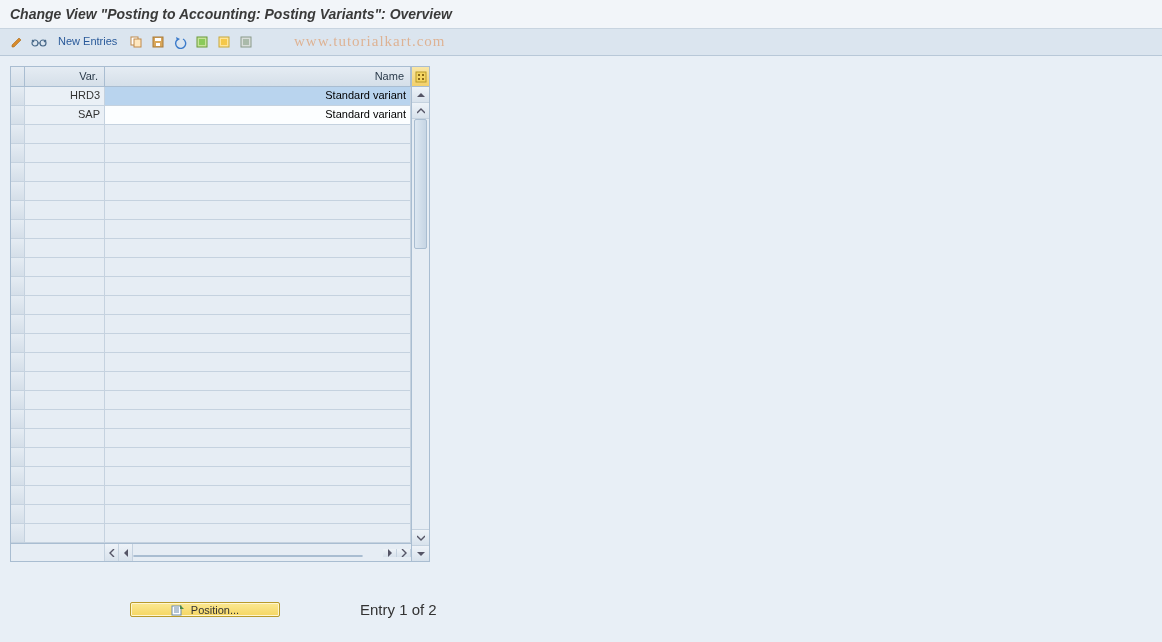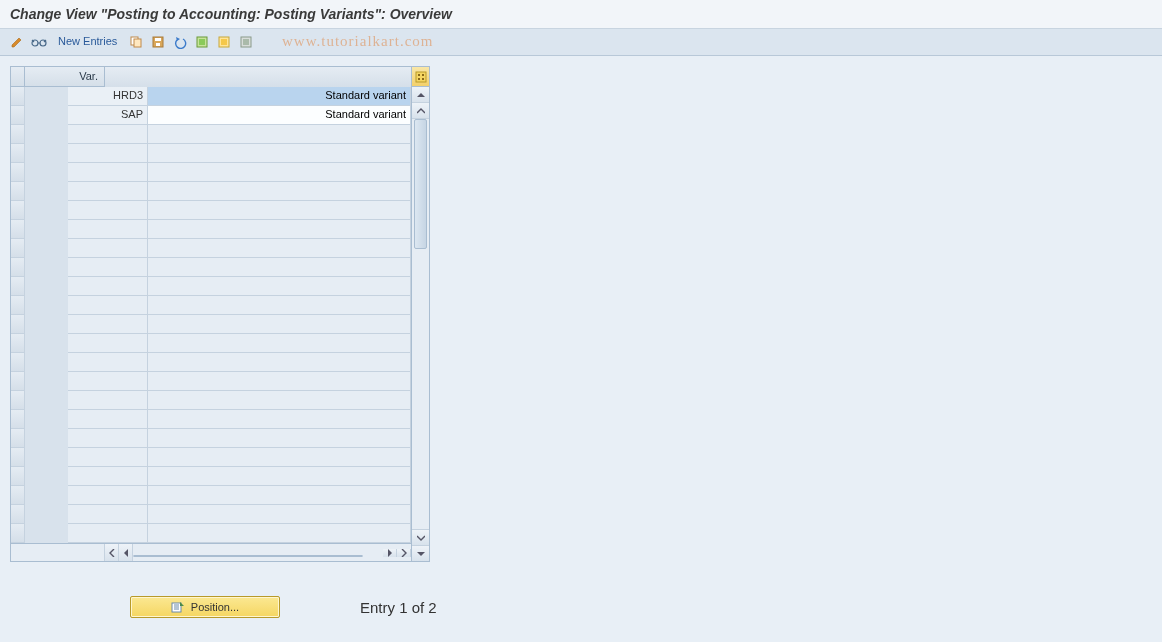--- a/index.html
+++ b/index.html
@@ -43,21 +43,21 @@
     cursor: pointer;
   }
   .tb-link {
     color: #2a5a9a;
     font-size: 11px;
     padding: 2px 6px;
     cursor: pointer;
   }
   .watermark {
     position: absolute;
-    left: 282px;
+    left: 294px;
     top: 4px;
     font-size: 15px;
     color: #e08a4a;
     opacity: 0.55;
     letter-spacing: 1px;
     font-family: Georgia, serif;
   }
   .content {
     padding: 10px;
   }
@@ -99,21 +99,21 @@
   }
   .cell {
     border-right: 1px solid #c5d2df;
     border-bottom: 1px solid #c5d2df;
     padding: 2px 4px;
     font-size: 11px;
     background: #eff4f8;
     overflow: hidden;
     white-space: nowrap;
   }
-  .cell.var { width: 80px; background: #eaf0f6; color:#333;margin-left:43px; }
+  .cell.var { width: 80px; background: #eaf0f6; color:#333; }
   .cell.name { flex: 1; background: #fcfeff; }
   .cell.selected { background: #b9d4ee; }
   .row.empty .cell { background: #e6edf4; }
   .row.empty .cell.name { background: #e6edf4; }
   .grid-vsb {
     width: 18px;
     border-left: 1px solid #a9bdd1;
     display: flex;
     flex-direction: column;
     background: #e6edf4;
@@ -166,21 +166,21 @@
     bottom: 18px;
     left: 0;
     right: 0;
     padding: 6px 10px;
     display: flex;
     align-items: center;
   }
   .position-btn {
     margin-left: 120px;
     width: 150px;
-    height: 22px;
+    height: 15px;
     background: linear-gradient(#fbe892,#f5d662);
     border: 1px solid #b89a2a;
     border-radius: 2px;
     display:flex;align-items:center;justify-content:center;
     gap:6px;
     cursor:pointer;
     font-size:11px;
     color:#333;
     box-shadow: inset 0 0 0 1px #fff6cf;
   }
@@ -251,20 +251,21 @@
   </span>
   <span class="watermark">www.tutorialkart.com</span>
 </div>
 
 <div class="content">
   <div class="grid-wrap">
     <div class="grid-main">
       <div class="grid-headrow">
         <div class="rowsel-h"></div>
         <div class="col-h col-var">Var.</div>
+        <div class="col-h col-name">Name</div>
       </div>
       <div class="grid-body" id="grid-body">
           <div class="row">
             <div class="rowsel"></div>
             <div class="cell var">HRD3</div>
             <div class="cell name selected">Standard variant</div>
           </div>
           <div class="row">
             <div class="rowsel"></div>
             <div class="cell var">SAP</div>

